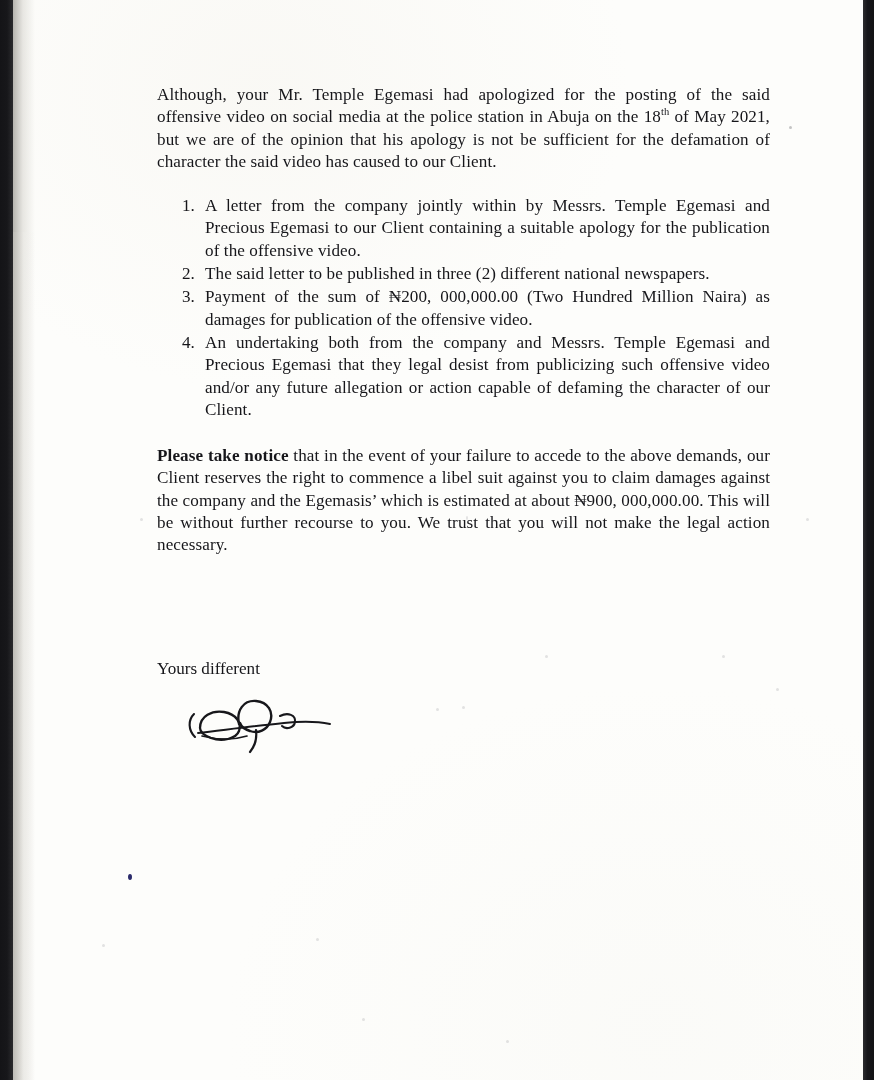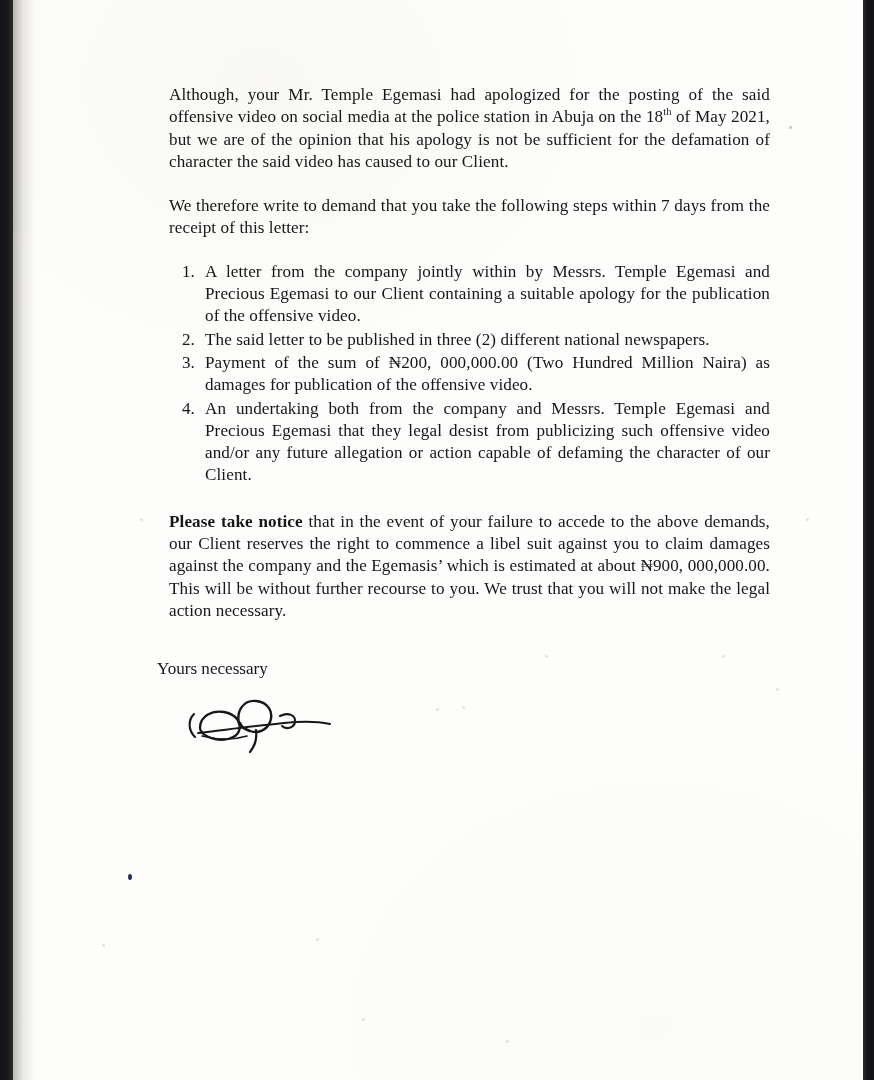--- a/index.html
+++ b/index.html
@@ -72,21 +72,21 @@
     width: 613px;
     z-index: 3;
     color: #16161a;
     font-size: 17.1px;
     line-height: 22.3px;
     text-align: justify;
     text-justify: inter-word;
     letter-spacing: .1px;
   }
 
-  .para { margin: 0 0 22px 12px; }
+  .para { margin: 0 0 22px 0; }
   .para.tight { margin-bottom: 21px; }
 
   sup.ord {
     font-size: 10.5px;
     vertical-align: super;
     line-height: 0;
     letter-spacing: 0;
   }
 
   
@@ -173,35 +173,34 @@
   <div class="paper-tint"></div>
   <div class="edge-left"></div>
   <div class="curl-shadow"></div>
   <div class="curl-shadow lower"></div>
   <div class="edge-right"></div>
 
   <div class="doc">
 
     <p class="para"><span>Although, your Mr. Temple Egemasi had apologized for the posting of the said offensive video on social media at the police station in Abuja on the </span><span>18</span><sup class="ord">th</sup><span> of May 2021, but we are of the opinion that his apology is not be sufficient for the defamation of character the said video has caused to our Client.</span></p>
 
-    <p class="para tight">We therefore write to demand that you take the following steps within 7 days from the receipt of this letter:</p>
 
     <ol class="demands">
       <li><span>A letter from the company jointly within by Messrs. Temple Egemasi and Precious Egemasi to our Client containing a suitable apology for the publication of the offensive video.</span></li>
       <li><span>The said letter to be published in three (2) different national newspapers.</span></li>
       <li><span>Payment of the sum of ₦200, 000,000.00 (Two Hundred Million Naira) as damages for publication of the offensive video.</span></li>
       <li><span>An undertaking both from the company and Messrs. Temple Egemasi and Precious Egemasi that they legal desist from publicizing such offensive video and/or any future allegation or action capable of defaming the character of our Client.</span></li>
     </ol>
 
     <p class="para"><span class="lead-bold">Please take notice</span><span> that in the event of your failure to accede to the above demands, our Client reserves the right to commence a libel suit against you to claim damages against the company and the Egemasis’ which is estimated at about ₦900, 000,000.00. This will be without further recourse to you. We trust that you will not make the legal action necessary.</span></p>
 
   </div>
 
   <div class="signoff">
-    <span class="plain">Yours necessary</span>
+    <span class="plain">Yours different</span>
 
     <div class="sig-wrap">
       <svg class="sig-ink" width="190" height="66" viewBox="0 0 190 66">
         <g fill="none" stroke="#17171b" stroke-linecap="round" stroke-linejoin="round">
 
           <path d="M10 24 C4 30, 4 40, 11 47" stroke-width="2.1"></path>
 
           <path d="M16 38 C16 26, 28 20, 40 22 C52 24, 58 33, 55 41 C52 49, 38 52, 27 48 C19 45, 16 42, 16 38 Z" stroke-width="2.3"></path>
 
           <path d="M55 34 C52 20, 60 10, 72 11 C84 12, 90 22, 86 32 C83 40, 74 44, 66 41 C60 39, 57 36, 56 33" stroke-width="2.4"></path>

